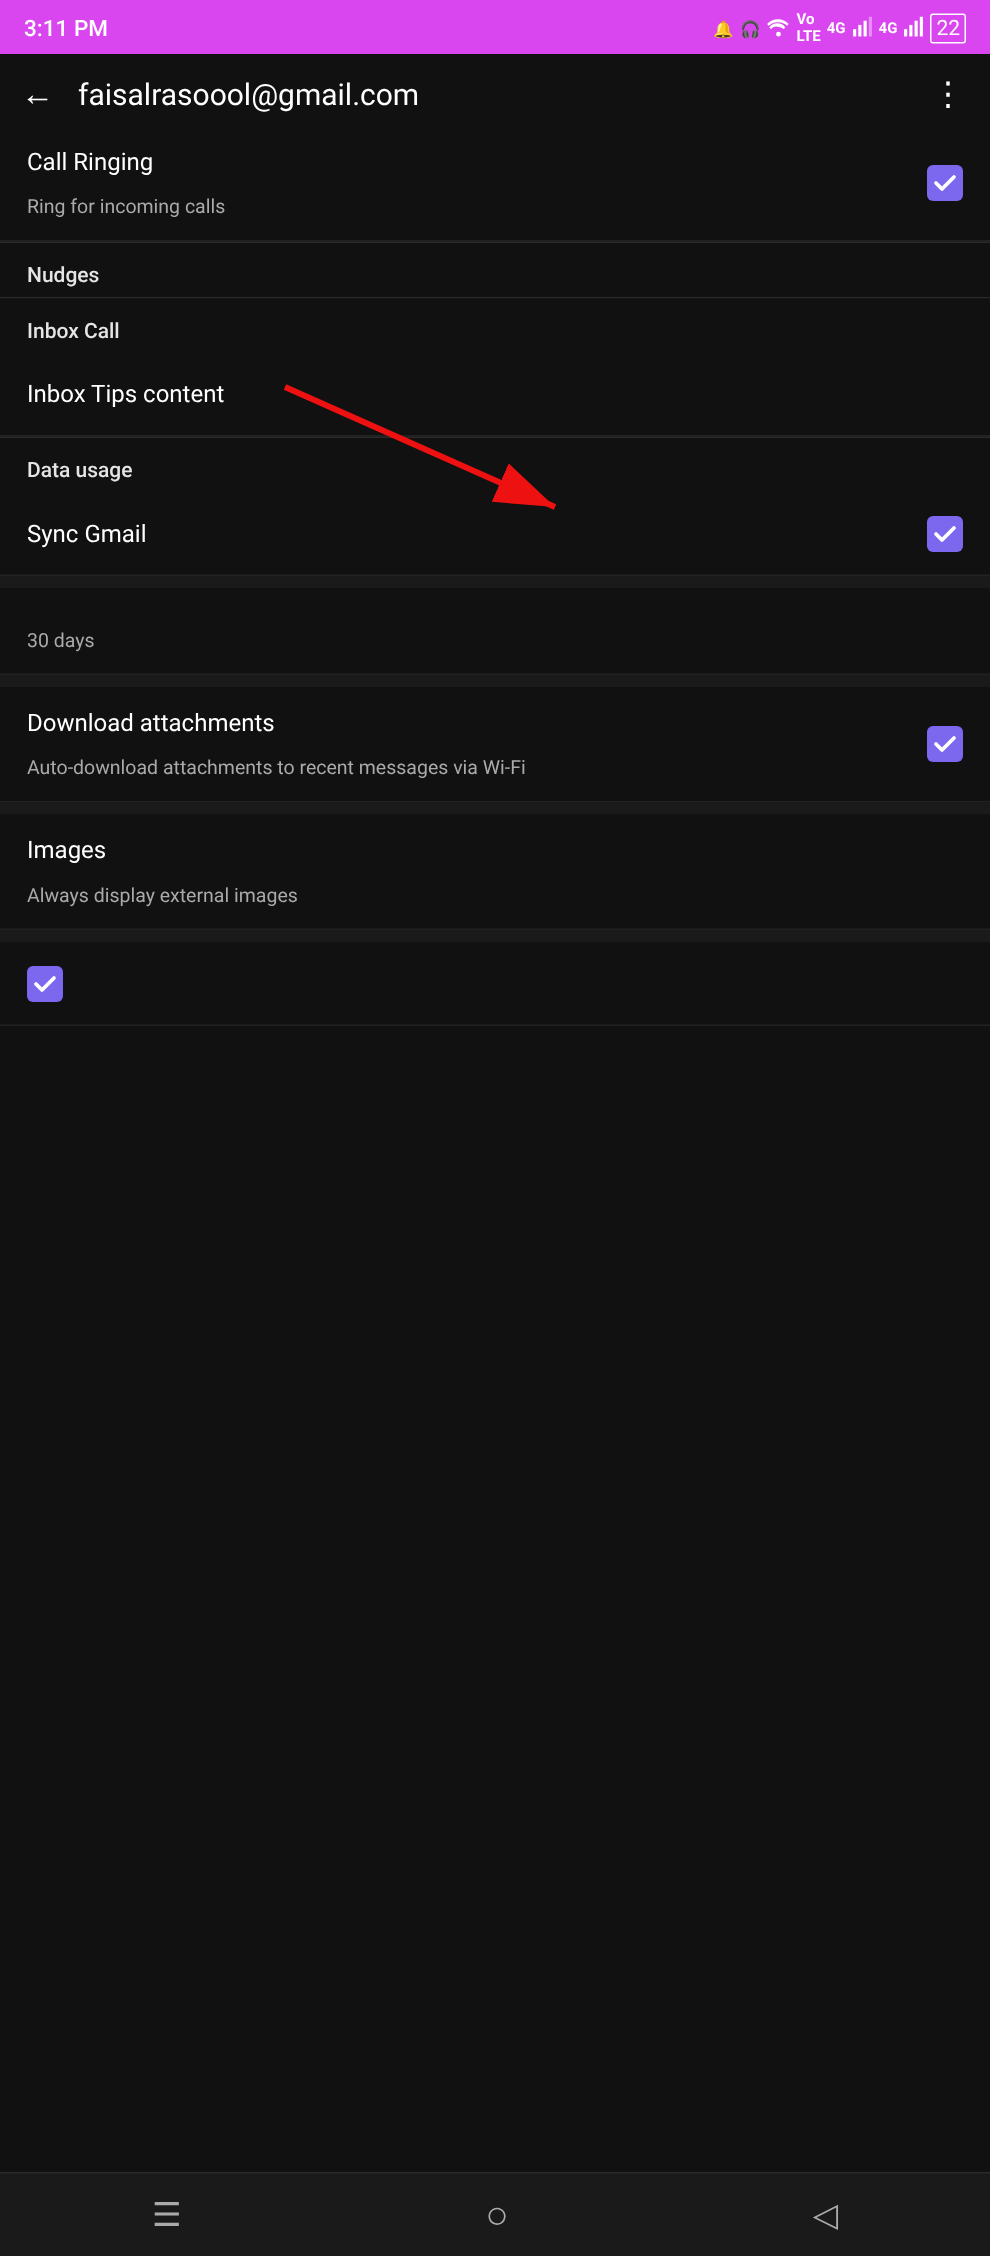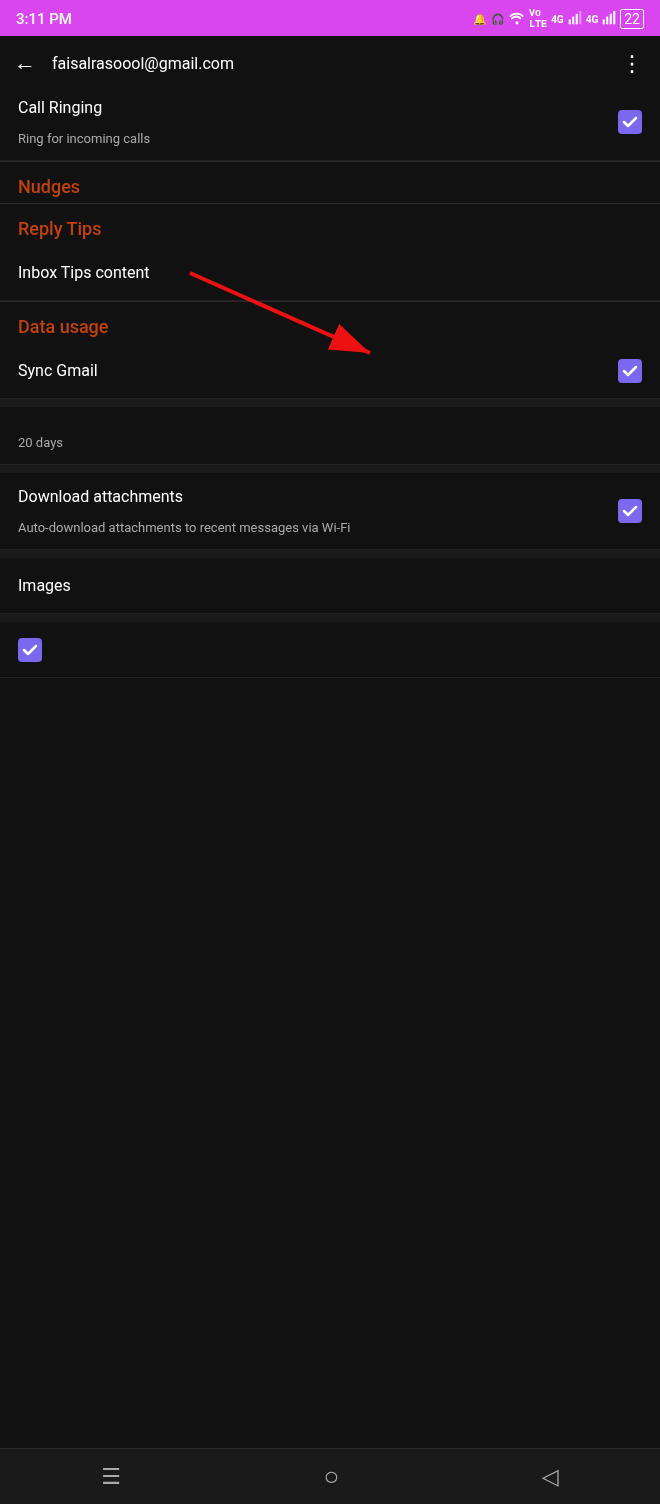--- a/index.html
+++ b/index.html
@@ -50,21 +50,21 @@
       gap: 12px;
     }
     .header-back {
       font-size: 22px;
       color: #ffffff;
       cursor: pointer;
       padding: 4px;
     }
     .header-title {
       flex: 1;
-      font-size: 16px;
+      font-size: 20px;
       font-weight: 400;
       color: #ffffff;
     }
     .header-more {
       font-size: 22px;
       color: #ffffff;
       letter-spacing: 1px;
       cursor: pointer;
     }
 
@@ -107,23 +107,23 @@
       flex-shrink: 0;
     }
     .checkbox svg {
       width: 16px;
       height: 16px;
     }
 
     
     .section-header {
       padding: 14px 18px 6px 18px;
-      font-size: 18px;
+      font-size: 14px;
       font-weight: 500;
-      color: #c2410c;
+      color: #e5e5e5;
       background: #111111;
     }
 
     
     .divider {
       height: 1px;
       background: #2a2a2a;
       margin: 0;
     }
 
@@ -170,21 +170,21 @@
 <div class="status-bar">
   <span class="status-time">3:11 PM</span>
   <div class="status-icons">
     <span>🔔</span>
     <span>🎧</span>
     <span>
       <svg width="16" height="14" viewBox="0 0 20 16" fill="white">
         <path d="M10 12a2 2 0 1 1 0 4 2 2 0 0 1 0-4zm0-4a6 6 0 0 1 4.24 1.76l1.42-1.42A8 8 0 0 0 2.34 8.34l1.42 1.42A6 6 0 0 1 10 8zm0-4a10 10 0 0 1 7.07 2.93l1.42-1.42A12 12 0 0 0 .51 5.51l1.42 1.42A10 10 0 0 1 10 4z"></path>
       </svg>
     </span>
-    <span style="font-size:10px;font-weight:bold;font-family:Liberation Mono, monospace;">Vo<br style="line-height:0">LTE</span>
+    <span style="font-size:10px;font-weight:bold;">Vo<br style="line-height:0">LTE</span>
     <span style="font-size:10px;font-weight:bold;">4G</span>
     <span>
       <svg width="14" height="14" viewBox="0 0 20 20" fill="white">
         <rect x="1" y="12" width="3" height="7"></rect>
         <rect x="6" y="8" width="3" height="11"></rect>
         <rect x="11" y="4" width="3" height="15"></rect>
         <rect x="16" y="0" width="3" height="19" opacity="0.4"></rect>
       </svg>
     </span>
     <span style="font-size:10px;font-weight:bold;">4G</span>
@@ -219,21 +219,21 @@
       </svg>
     </div>
   </div>
 
   <div class="divider"></div>
 
   <div class="section-header">Nudges</div>
 
   <div class="divider"></div>
 
-  <div class="section-header">Reply Tips</div>
+  <div class="section-header">Inbox Call</div>
   <div class="setting-item">
     <div class="setting-item-text">
       <div class="setting-item-title">Inbox Tips content</div>
     </div>
   </div>
 
   <div class="divider"></div>
 
   <div class="section-header">Data usage</div>
 
@@ -254,21 +254,21 @@
       <svg viewBox="0 0 16 16" fill="none" xmlns="http://www.w3.org/2000/svg">
         <polyline points="2,8 6,12 14,4" stroke="white" stroke-width="2.5" stroke-linecap="round" stroke-linejoin="round"></polyline>
       </svg>
     </div>
   </div>
 
   <div class="thick-divider"></div>
 
   <div class="setting-item">
     <div class="setting-item-text">
-      <div class="setting-item-subtitle">20 days</div>
+      <div class="setting-item-subtitle">30 days</div>
     </div>
   </div>
 
   <div class="thick-divider"></div>
 
   <div class="setting-item">
     <div class="setting-item-text">
       <div class="setting-item-title">Download attachments</div>
       <div class="setting-item-subtitle">Auto-download attachments to recent messages via Wi-Fi</div>
     </div>
@@ -277,20 +277,21 @@
         <polyline points="2,8 6,12 14,4" stroke="white" stroke-width="2.5" stroke-linecap="round" stroke-linejoin="round"></polyline>
       </svg>
     </div>
   </div>
 
   <div class="thick-divider"></div>
 
   <div class="setting-item">
     <div class="setting-item-text">
       <div class="setting-item-title">Images</div>
+      <div class="setting-item-subtitle">Always display external images</div>
     </div>
   </div>
 
   <div class="thick-divider"></div>
 
   <div class="setting-item">
     <div class="checkbox">
       <svg viewBox="0 0 16 16" fill="none" xmlns="http://www.w3.org/2000/svg">
         <polyline points="2,8 6,12 14,4" stroke="white" stroke-width="2.5" stroke-linecap="round" stroke-linejoin="round"></polyline>
       </svg>

